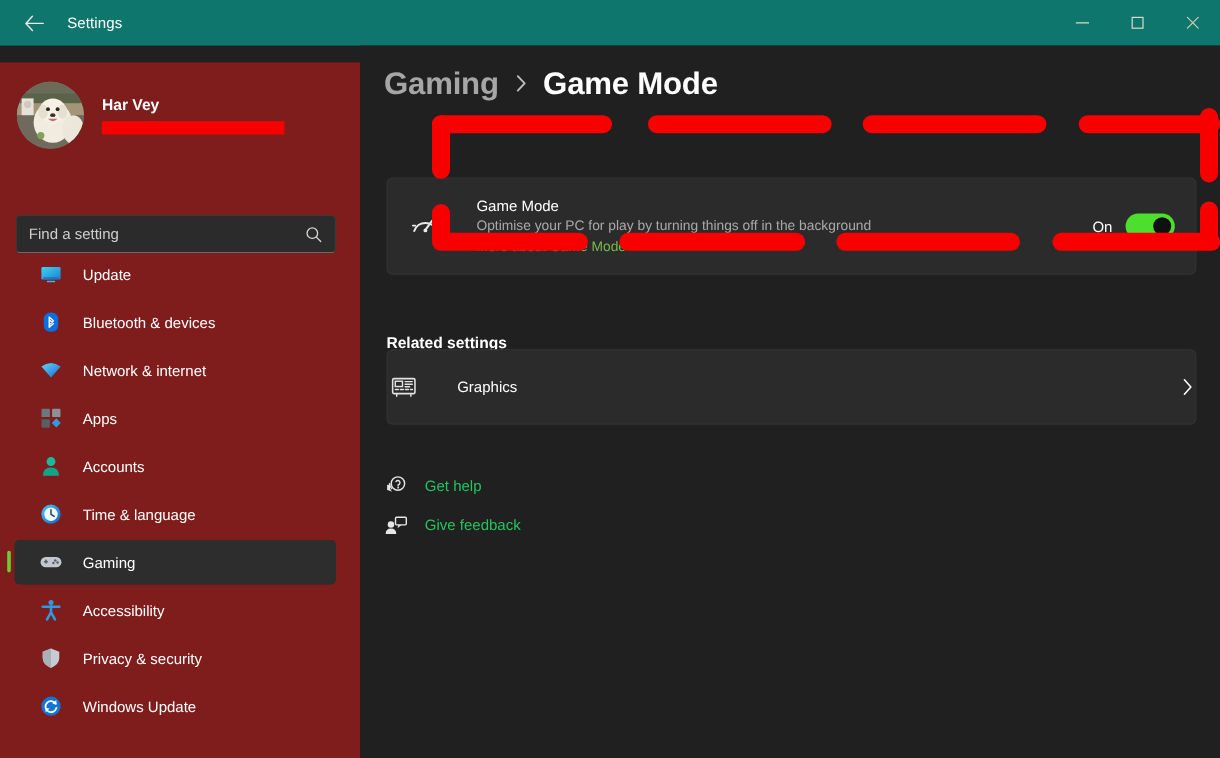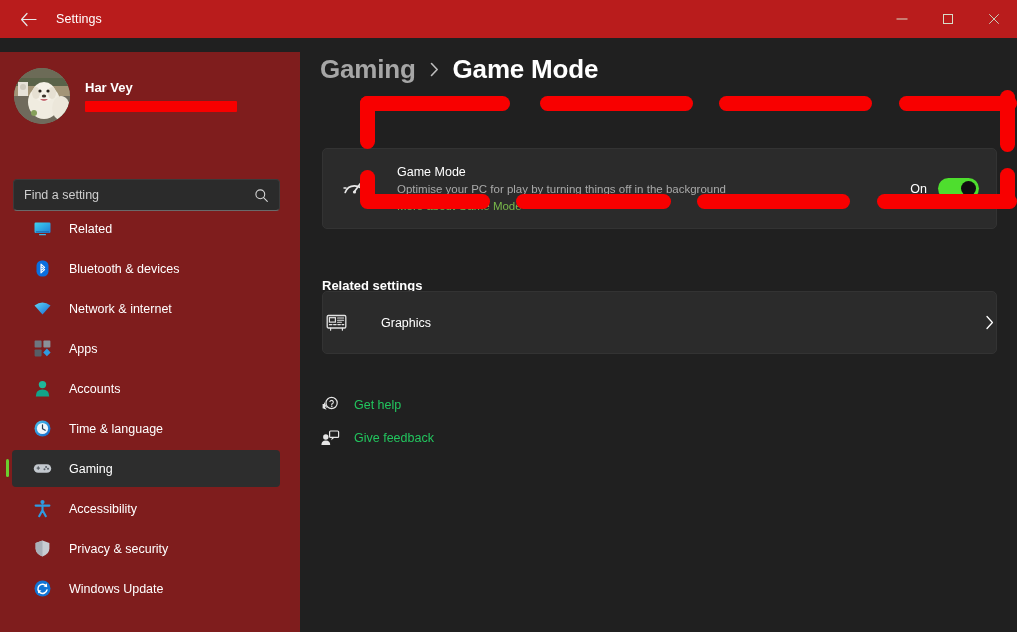--- a/index.html
+++ b/index.html
@@ -22,21 +22,21 @@
   }
 
   
   .titlebar {
     position: absolute;
     top: 0; left: 0;
     width: 1017px;
     height: 38px;
     display: flex;
     align-items: center;
-    background: #b91c1c;
+    background: #0f766e;
   }
   .back-btn {
     width: 40px; height: 32px;
     margin-left: 8px;
     display: flex; align-items: center; justify-content: center;
     border-radius: 4px;
   }
   .back-btn svg { display: block; }
   .app-title {
     margin-left: 8px;
@@ -431,21 +431,21 @@
                 <linearGradient id="gsys" x1="0" y1="0" x2="1" y2="1">
               <stop offset="0" stop-color="#3fd3f0"></stop>
                   <stop offset="1" stop-color="#1e7fd6"></stop>
                 </linearGradient>
               </defs>
             <rect x="1.5" y="3.5" width="16" height="10.5" rx="1.2" fill="url(#gsys)"></rect>
             <rect x="3" y="12" width="13" height="1.6" fill="#1a5fa8" opacity=".6"></rect>
             <rect x="6" y="15" width="7" height="1.3" rx=".6" fill="#3fb6ea"></rect>
           </svg>
         </span>
-        <span class="nav-label">Related</span>
+        <span class="nav-label">Update</span>
       </div>
 
       <div class="navitem">
         <span class="nav-icon">
           <svg width="19" height="19" viewBox="0 0 19 19">
             <rect x="3.5" y="1.5" width="12" height="16" rx="5.2" fill="#0a6fe0"></rect>
             <path d="M8 5.2 L11.6 8.4 L8 11.6 M8 13.8 L11.6 10.6 L8 7.4 M8 5.2 V13.8" fill="none" stroke="#ffffff" stroke-width="1.1" stroke-linejoin="round" stroke-linecap="round"></path>
           </svg>
         </span>
         <span class="nav-label">Bluetooth &amp; devices</span>

